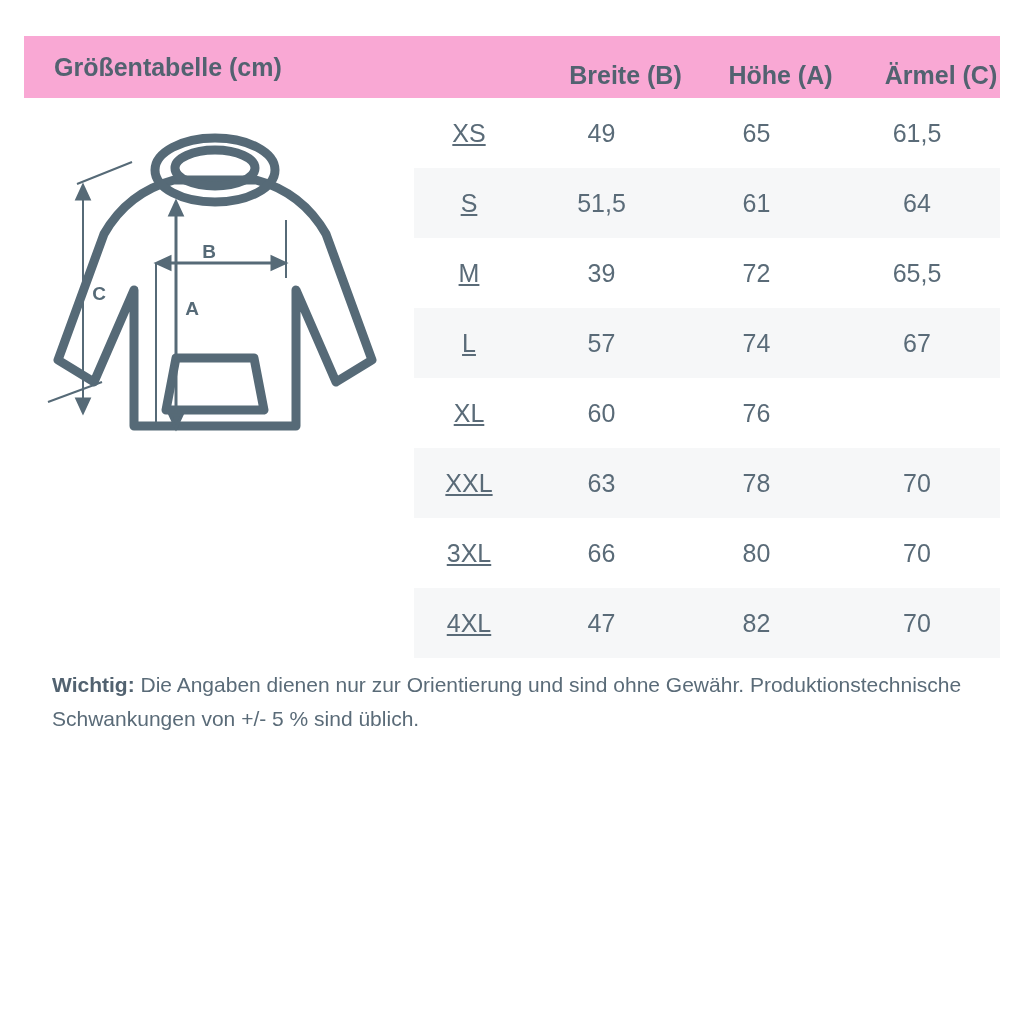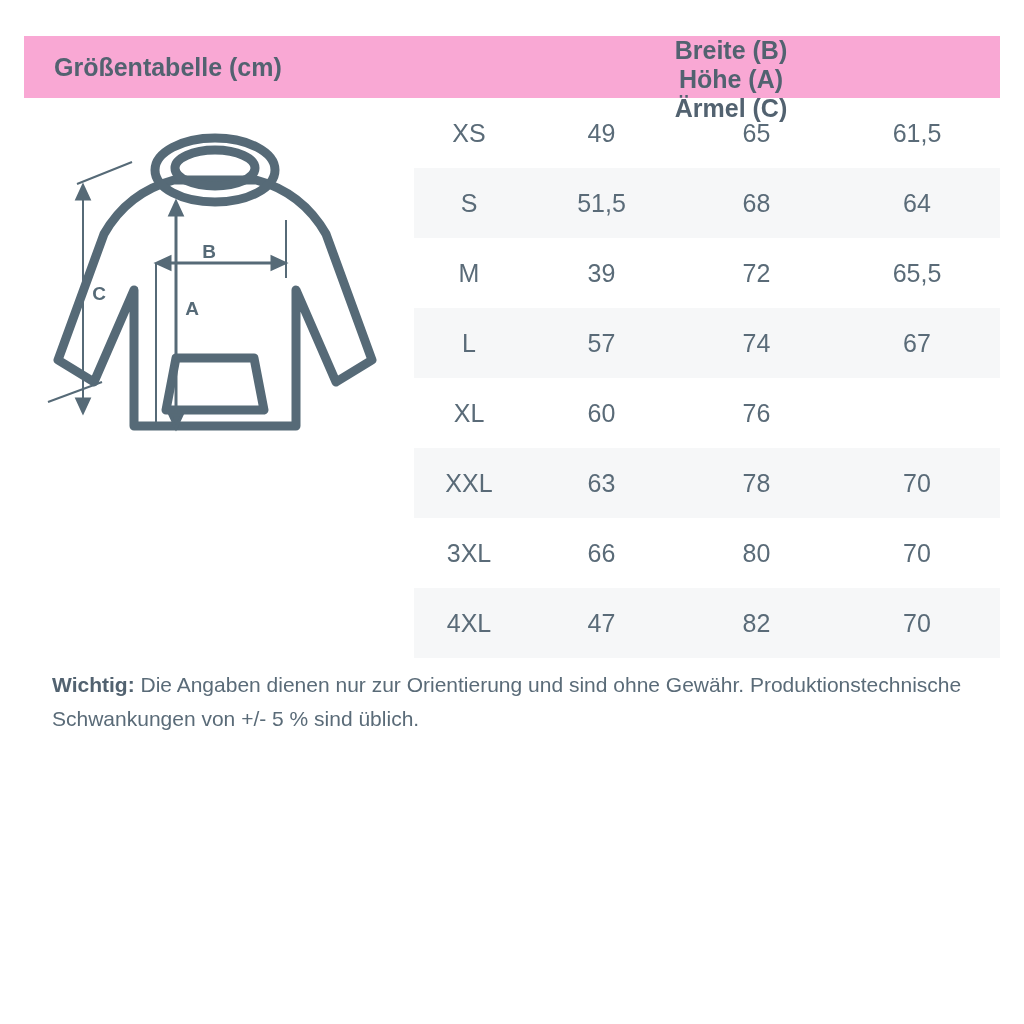--- a/index.html
+++ b/index.html
@@ -43,21 +43,20 @@
     white-space: nowrap;
   }
   .header-cols {
     position: absolute;
     left: 414px;
     top: 0;
     height: 78px;
     width: 586px;
     display: flex;
     align-items: center;
-    flex-direction: column;
   }
   .hcol {
     font-size: 25px;
     font-weight: bold;
     color: #526270;
     text-align: center;
     white-space: nowrap;
   }
   .hcol.size   { width: 110px; }
   .hcol.width  { width: 155px; }
@@ -77,21 +76,21 @@
     height: 70px;
     box-sizing: border-box;
   }
   .row.alt { background: #f6f7f8; }
   .cell {
     font-size: 25px;
     color: #5a6b78;
     text-align: center;
     white-space: nowrap;
   }
-  .cell.size   { width: 110px; }
+  .cell.size   { width: 110px; text-decoration: underline; }
   .cell.width  { width: 155px; }
   .cell.height { width: 155px; }
   .cell.sleeve { width: 166px; }
 
   
   .illustration {
     position: absolute;
     left: 24px;
     top: 110px;
     width: 390px;
@@ -182,21 +181,21 @@
   <div class="table">
     <div class="row">
       <div class="cell size">XS</div>
       <div class="cell width">49</div>
       <div class="cell height">65</div>
       <div class="cell sleeve">61,5</div>
     </div>
     <div class="row alt">
       <div class="cell size">S</div>
       <div class="cell width">51,5</div>
-      <div class="cell height">68</div>
+      <div class="cell height">61</div>
       <div class="cell sleeve">64</div>
     </div>
     <div class="row">
       <div class="cell size">M</div>
       <div class="cell width">39</div>
       <div class="cell height">72</div>
       <div class="cell sleeve">65,5</div>
     </div>
     <div class="row alt">
       <div class="cell size">L</div>

